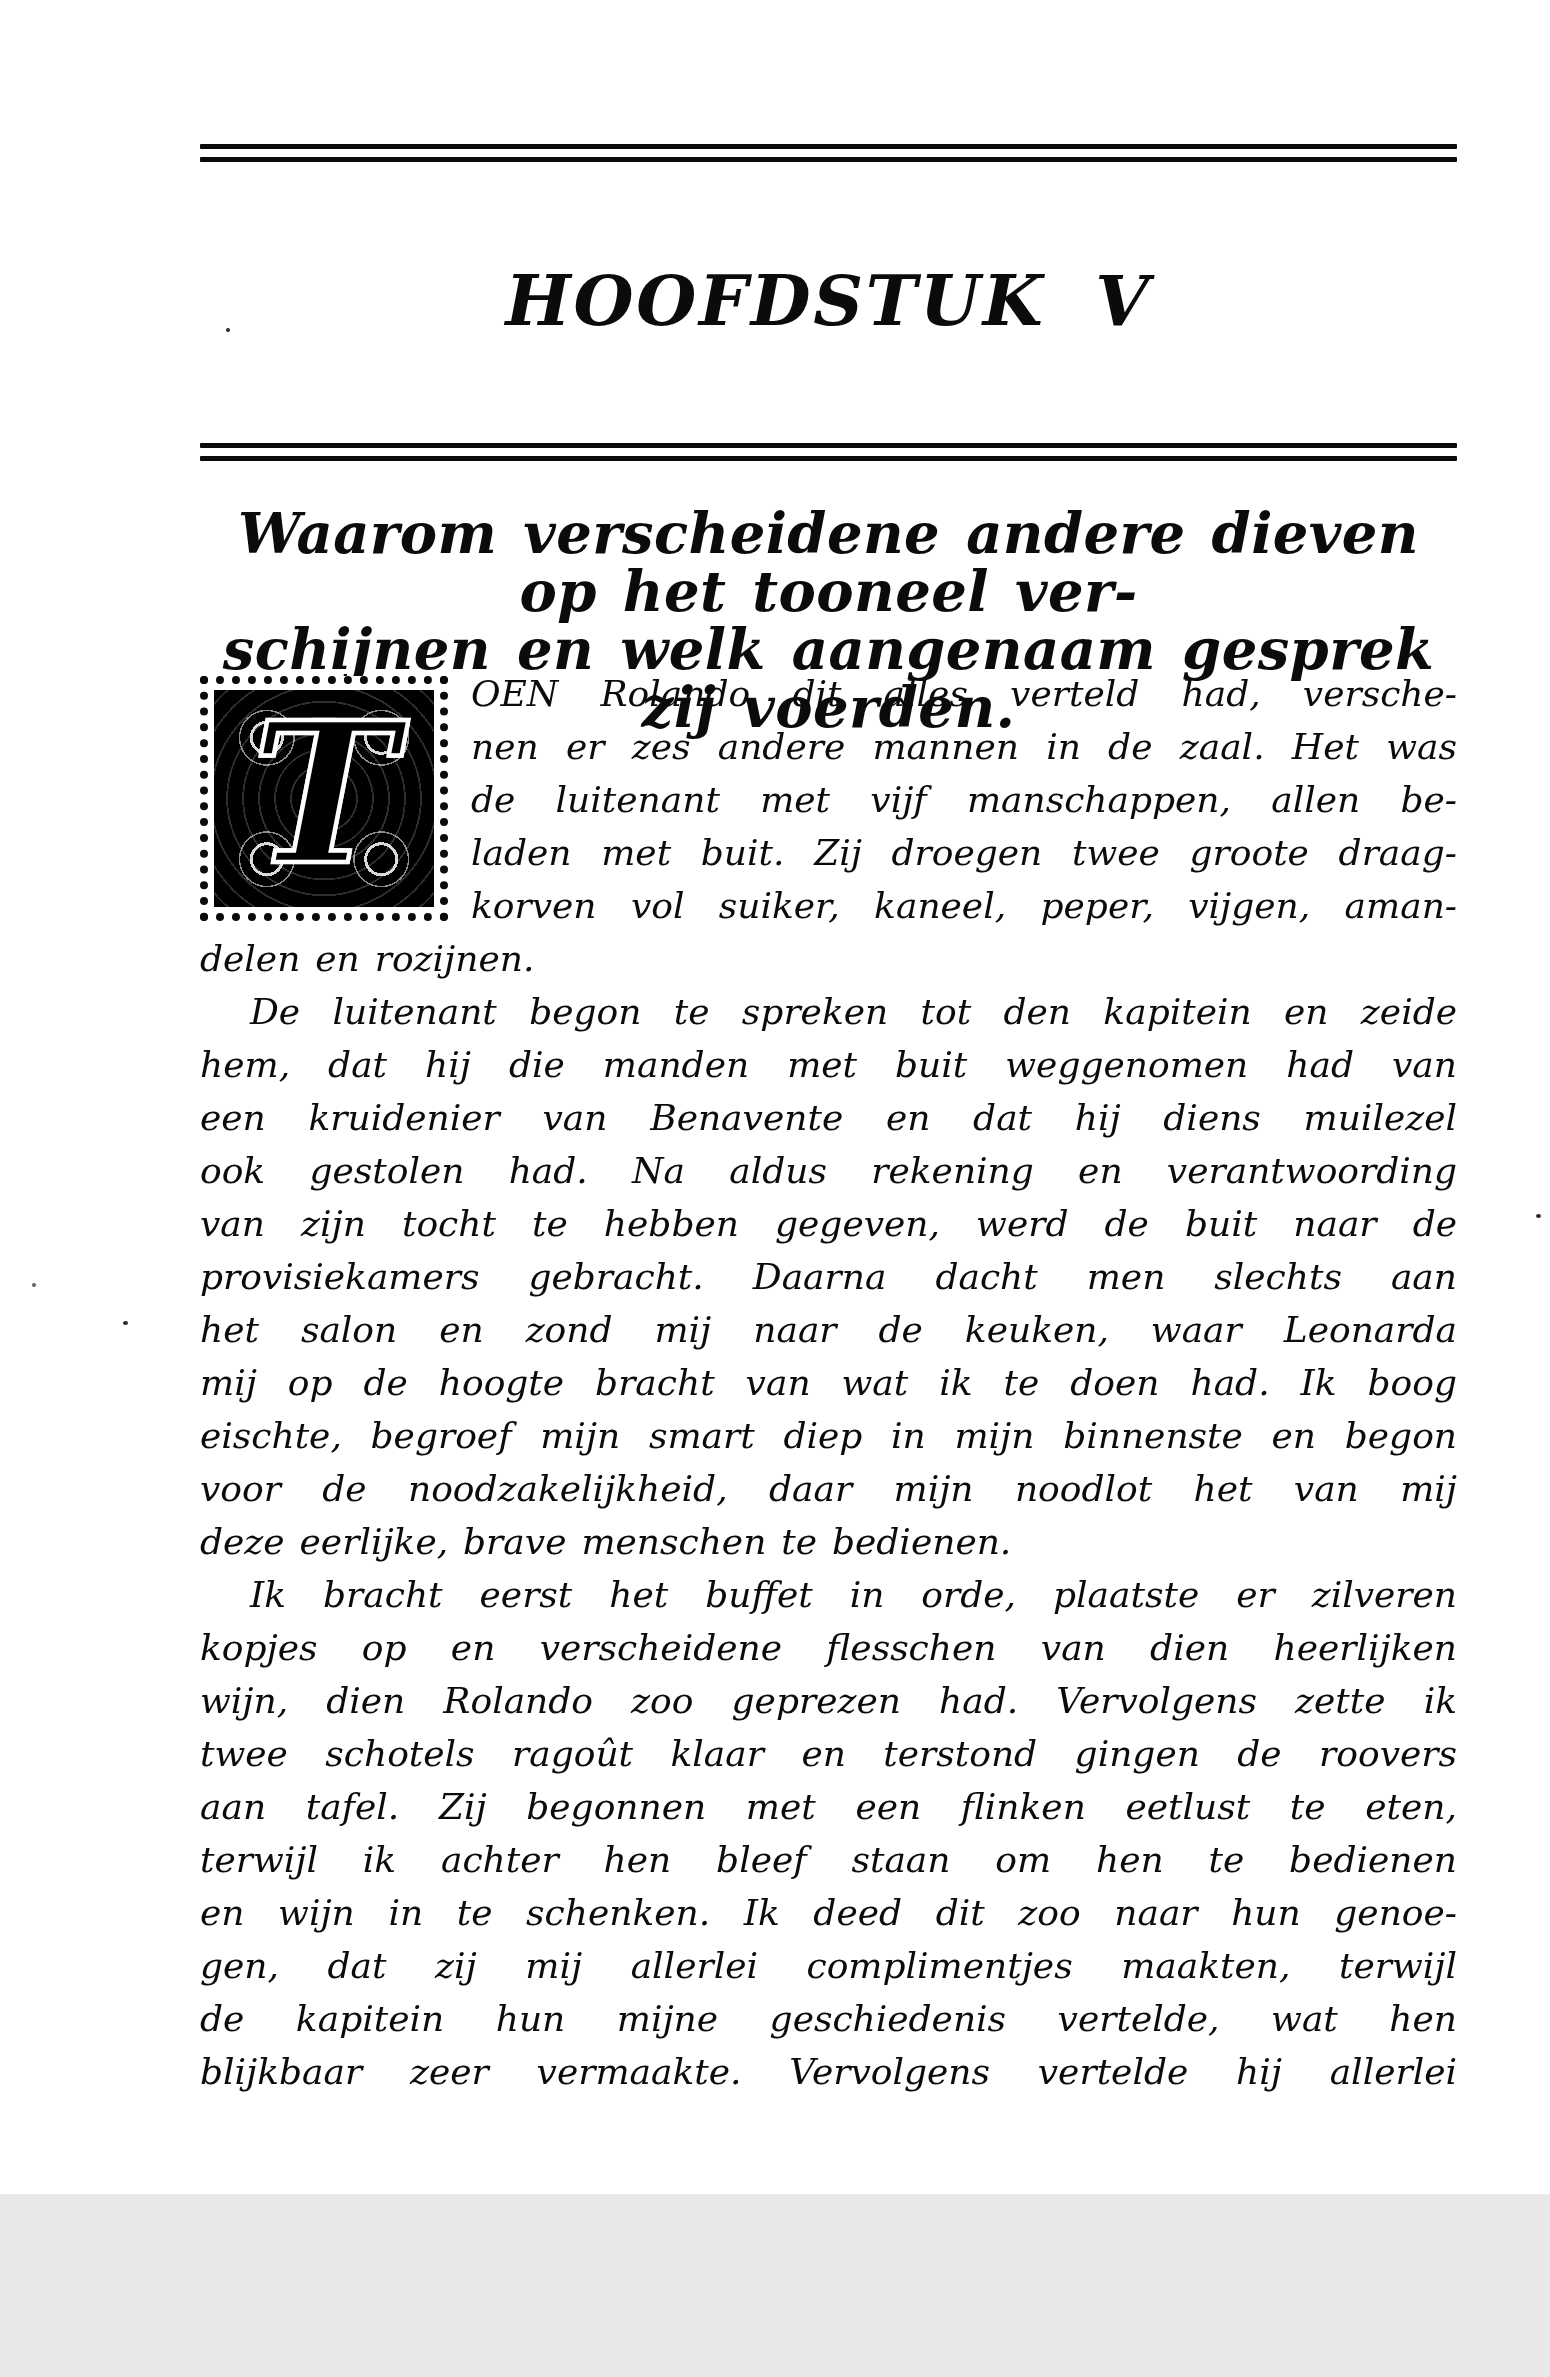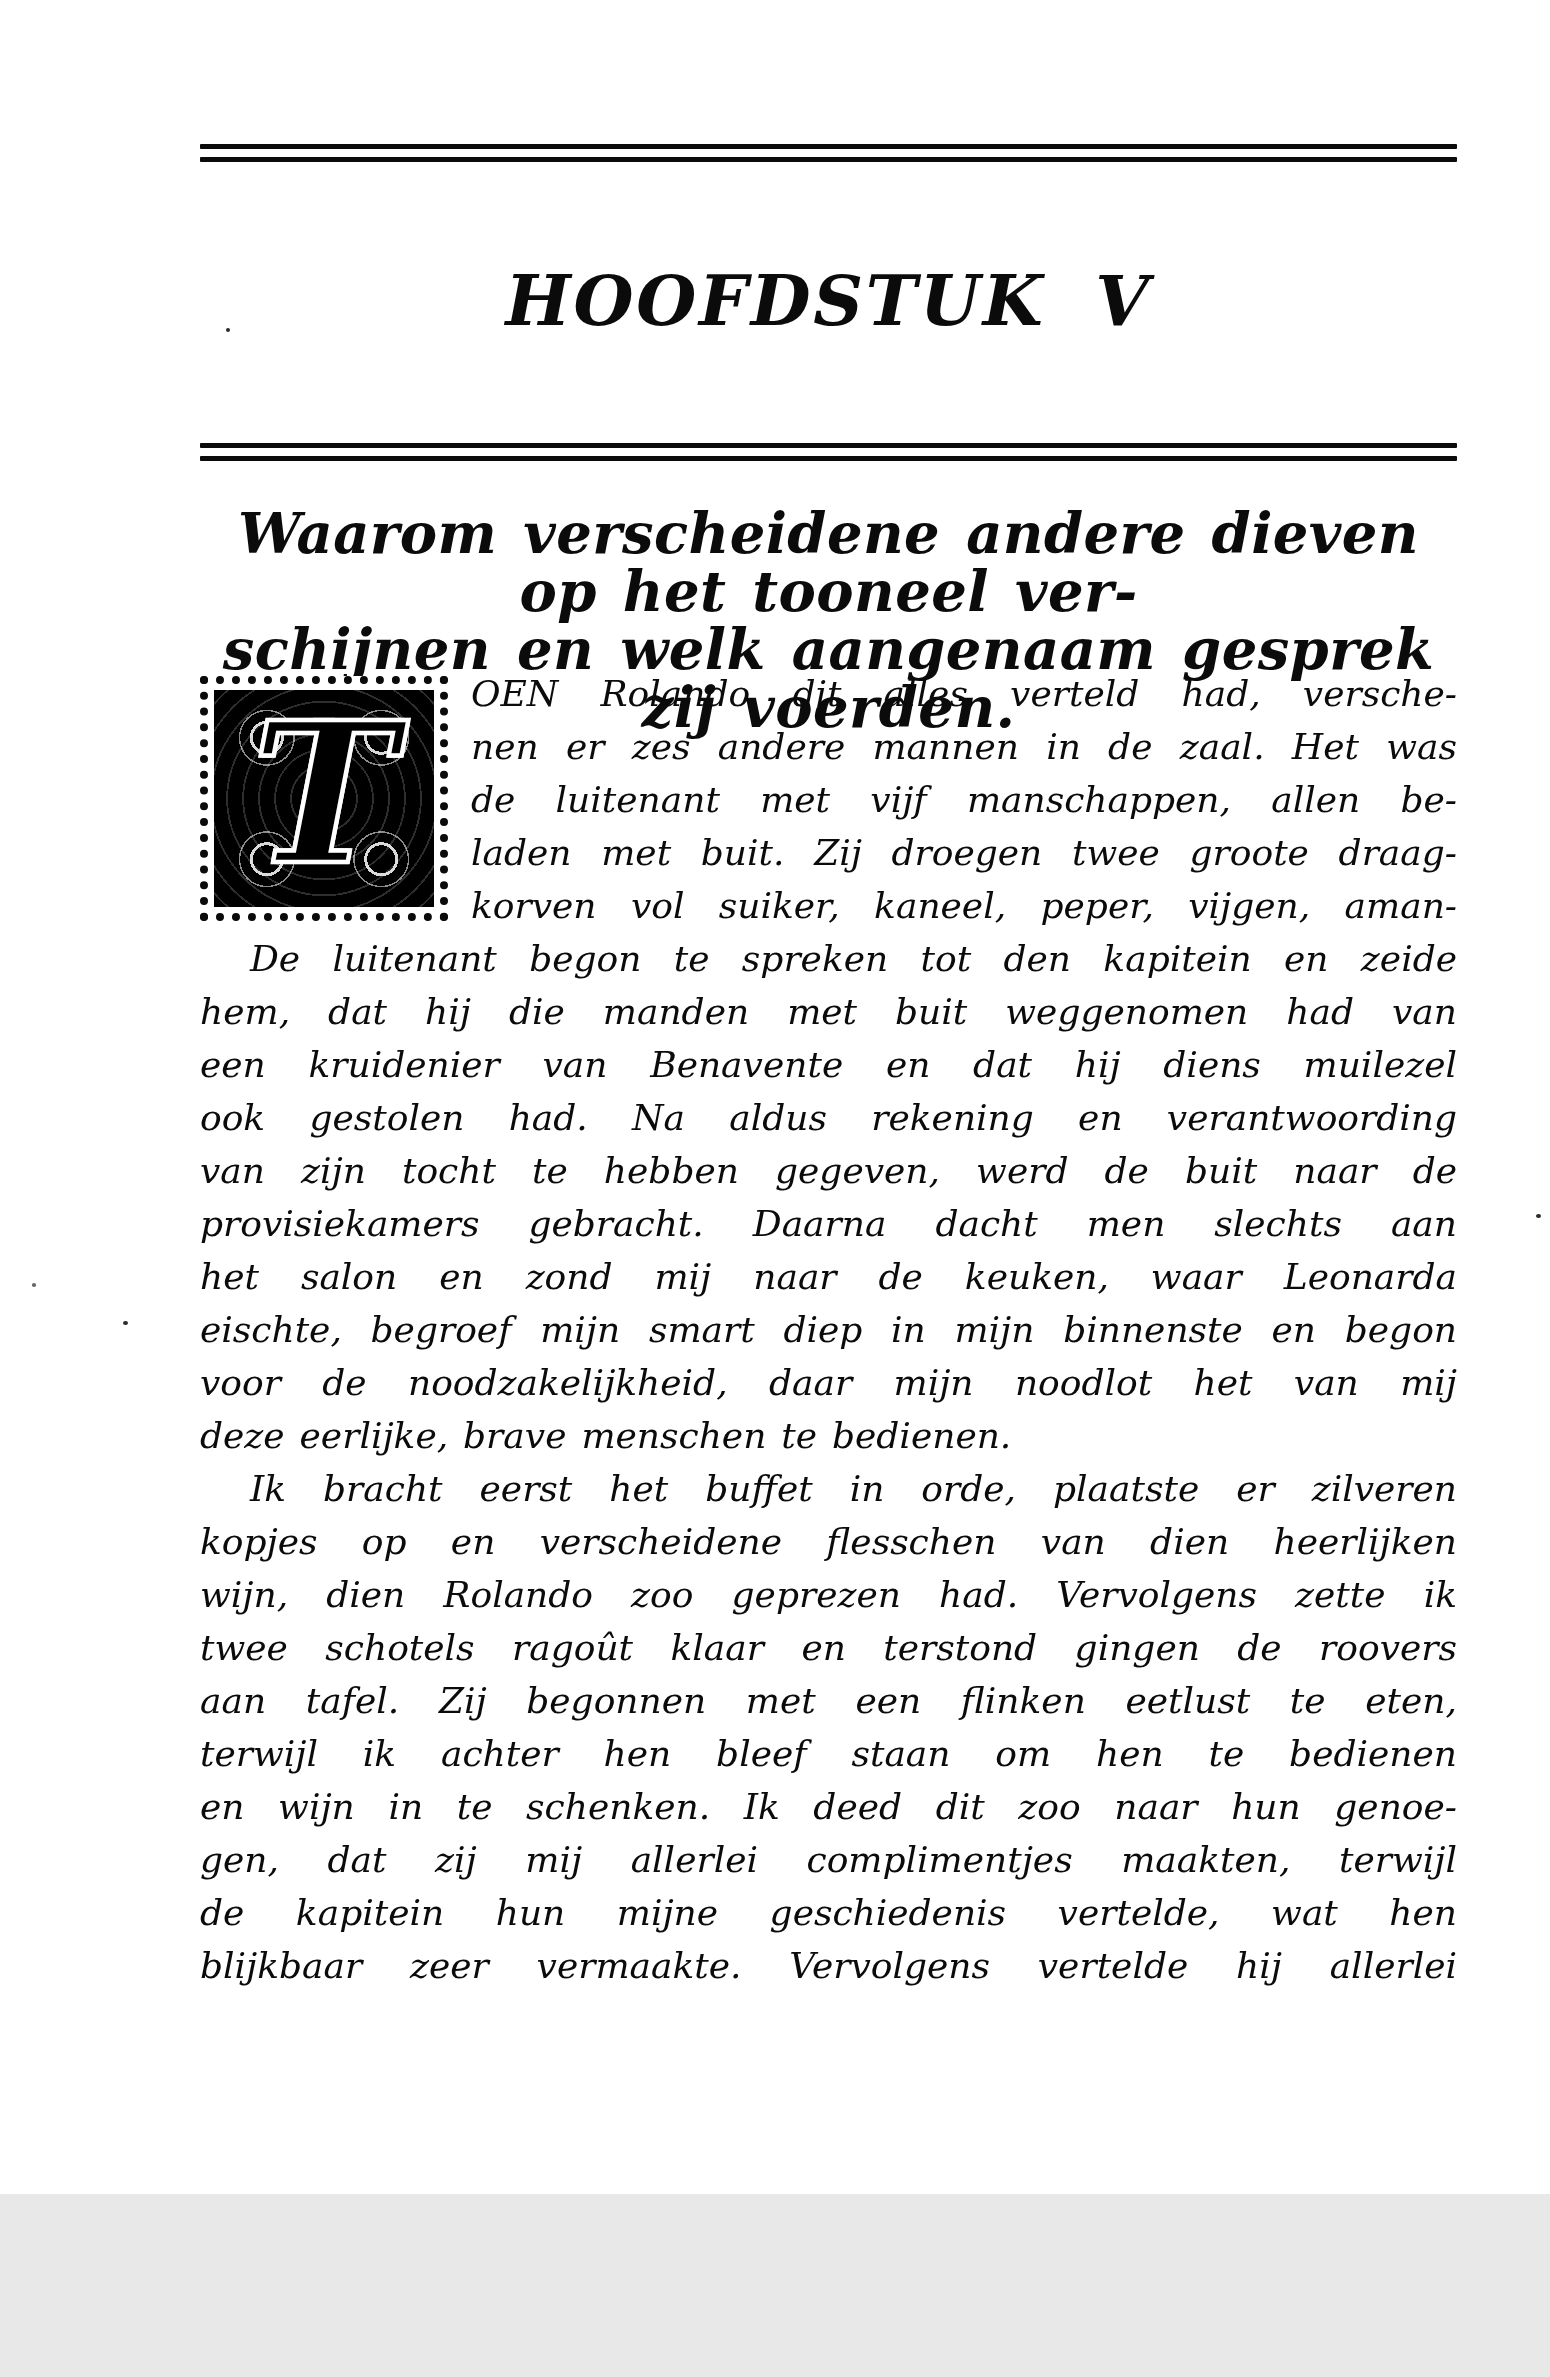--- a/index.html
+++ b/index.html
@@ -119,27 +119,29 @@
       <div class="dropcap-inner">
         <span class="dropcap-letter">T</span>
       </div>
     </div>
 
   <div class="line">OEN Rolando dit alles verteld had, versche-</div>
       <div class="line">nen er zes andere mannen in de zaal. Het was</div>
       <div class="line">de luitenant met vijf manschappen, allen be-</div>
       <div class="line">laden met buit. Zij droegen twee groote draag-</div>
       <div class="line">korven vol suiker, kaneel, peper, vijgen, aman-</div>
+      <div class="line endline">delen en rozijnen.</div>
       <div class="line indent">De luitenant begon te spreken tot den kapitein en zeide</div>
       <div class="line">hem, dat hij die manden met buit weggenomen had van</div>
       <div class="line">een kruidenier van Benavente en dat hij diens muilezel</div>
       <div class="line">ook gestolen had. Na aldus rekening en verantwoording</div>
       <div class="line">van zijn tocht te hebben gegeven, werd de buit naar de</div>
       <div class="line">provisiekamers gebracht. Daarna dacht men slechts aan</div>
       <div class="line">het salon en zond mij naar de keuken, waar Leonarda</div>
+      <div class="line">mij op de hoogte bracht van wat ik te doen had. Ik boog</div>
       <div class="line">eischte, begroef mijn smart diep in mijn binnenste en begon</div>
       <div class="line">voor de noodzakelijkheid, daar mijn noodlot het van mij</div>
       <div class="line endline">deze eerlijke, brave menschen te bedienen.</div>
       <div class="line indent">Ik bracht eerst het buffet in orde, plaatste er zilveren</div>
       <div class="line">kopjes op en verscheidene flesschen van dien heerlijken</div>
       <div class="line">wijn, dien Rolando zoo geprezen had. Vervolgens zette ik</div>
       <div class="line">twee schotels ragoût klaar en terstond gingen de roovers</div>
       <div class="line">aan tafel. Zij begonnen met een flinken eetlust te eten,</div>
       <div class="line">terwijl ik achter hen bleef staan om hen te bedienen</div>
       <div class="line">en wijn in te schenken. Ik deed dit zoo naar hun genoe-</div>

